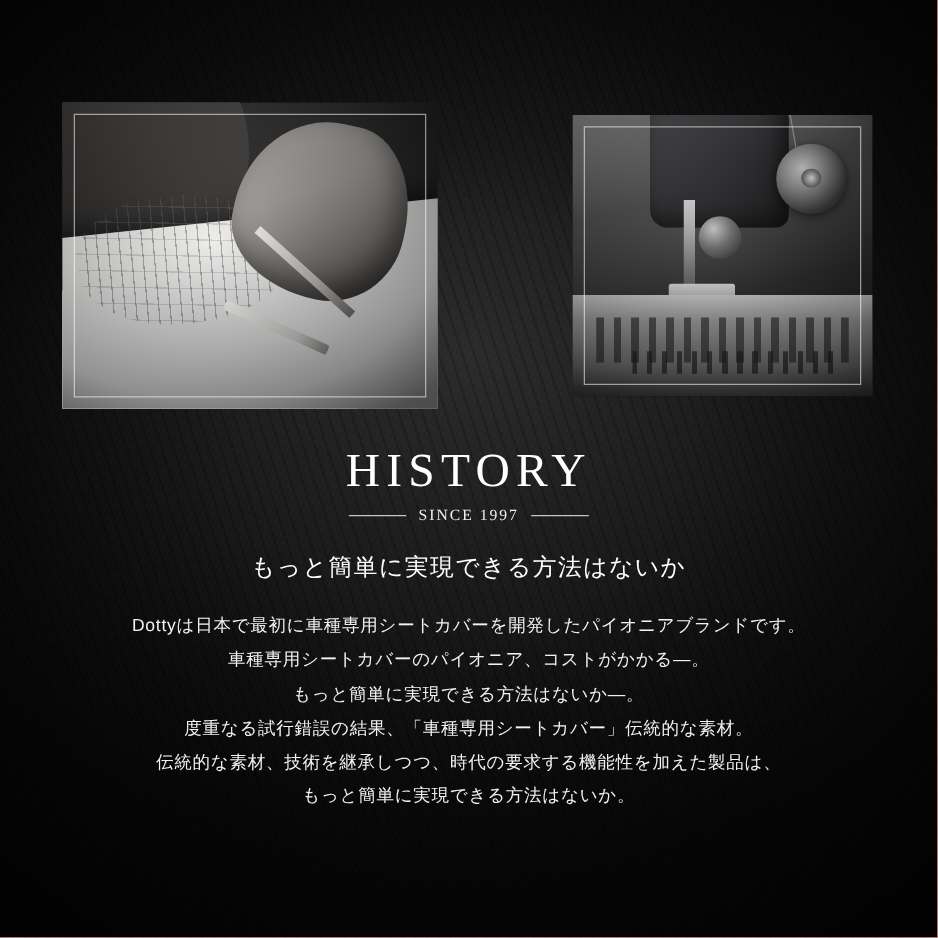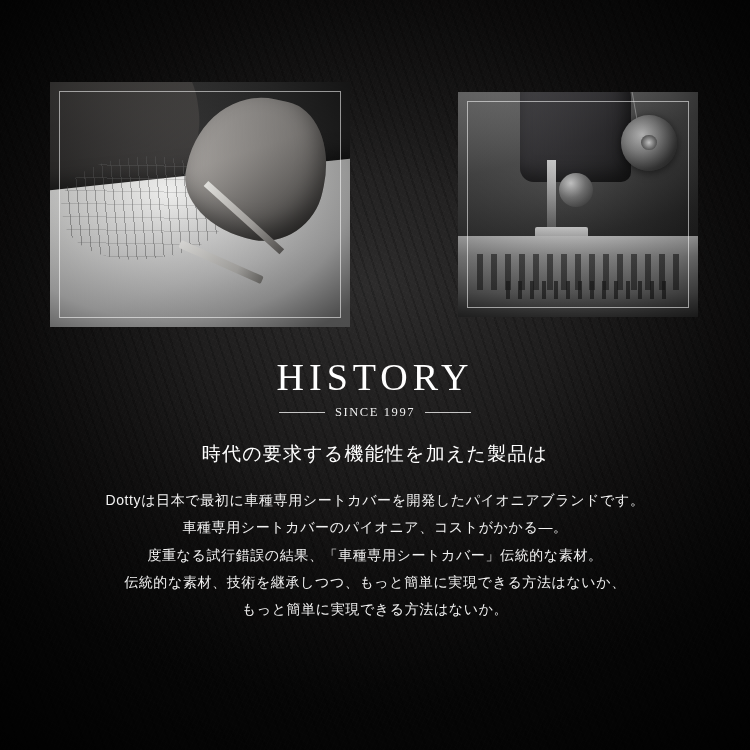--- a/index.html
+++ b/index.html
@@ -317,23 +317,24 @@
 
   <div class="content">
     <h1 class="history-title">HISTORY</h1>
 
     <div class="since-wrap">
       <span class="since-line"></span>
       <span class="since-text">SINCE 1997</span>
       <span class="since-line"></span>
     </div>
 
-    <div class="subtitle">時代の要求する機能性を加えた製品は</div>
+    <div class="subtitle">もっと簡単に実現できる方法はないか</div>
 
     <div class="body-copy">
       <div>Dottyは日本で最初に車種専用シートカバーを開発したパイオニアブランドです。</div>
       <div>車種専用シートカバーのパイオニア、コストがかかる―。</div>
+      <div>もっと簡単に実現できる方法はないか―。</div>
       <div>度重なる試行錯誤の結果、「車種専用シートカバー」伝統的な素材。</div>
-      <div>伝統的な素材、技術を継承しつつ、もっと簡単に実現できる方法はないか、</div>
+      <div>伝統的な素材、技術を継承しつつ、時代の要求する機能性を加えた製品は、</div>
       <div>もっと簡単に実現できる方法はないか。</div>
     </div>
   </div>
 </div>
 
 </body></html>

